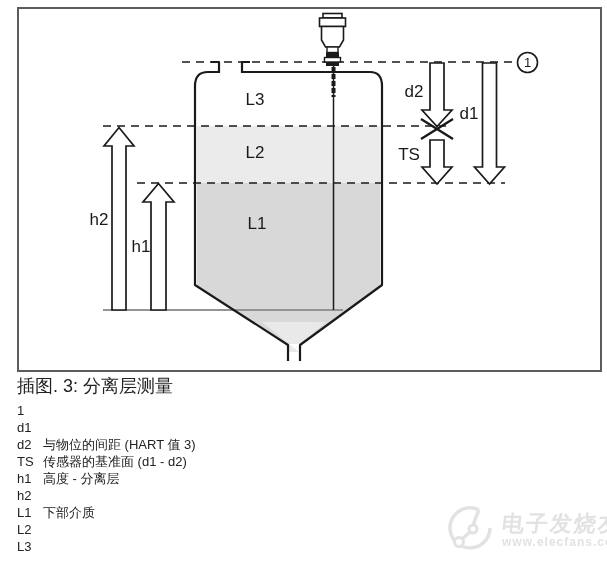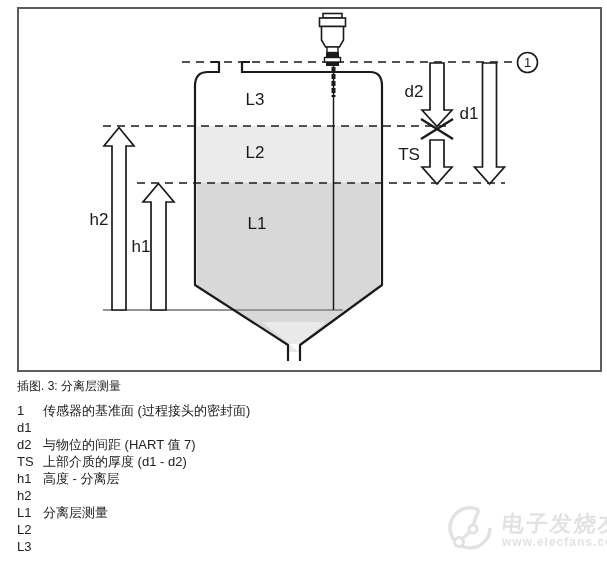--- a/index.html
+++ b/index.html
@@ -17,21 +17,21 @@
     font-size:17px;
     fill:#1a1a1a;
   }
   .ref-num{
     font-family:"Liberation Sans","DejaVu Sans",sans-serif;
     font-size:13px;
     fill:#1a1a1a;
   }
   .caption{
     position:absolute;left:17px;top:379px;
-    font-size:12px;line-height:15px;color:#222222;text-align:right;
+    font-size:18px;line-height:15px;color:#222222;text-align:right;
   }
   .legend{
     position:absolute;left:17px;top:402px;
     font-size:13px;color:#222222;
   }
   .legend-row{display:flex;line-height:17px;}
   .legend-term{width:26px;flex:0 0 26px;}
   .legend-desc{flex:1;}
   .watermark{
     position:absolute;left:448px;top:504px;
@@ -110,43 +110,42 @@
     <text x="414" y="97" text-anchor="middle" class="svg-label">d2</text>
     <text x="469" y="119" text-anchor="middle" class="svg-label">d1</text>
     <text x="409" y="160" text-anchor="middle" class="svg-label">TS</text>
   </svg>
 
   <div class="caption">插图. 3: 分离层测量</div>
 
   <div class="legend">
     <div class="legend-row">
       <span class="legend-term">1</span>
-      <span class="legend-desc">传感器的基准面 (过程接头的密封面)</span>
     </div>
     <div class="legend-row">
       <span class="legend-term">d1</span>
     </div>
     <div class="legend-row">
       <span class="legend-term">d2</span>
-      <span class="legend-desc">与物位的间距 (HART 值 7)</span>
+      <span class="legend-desc">与物位的间距 (HART 值 3)</span>
     </div>
     <div class="legend-row">
       <span class="legend-term">TS</span>
-      <span class="legend-desc">上部介质的厚度 (d1 - d2)</span>
+      <span class="legend-desc">传感器的基准面 (d1 - d2)</span>
     </div>
     <div class="legend-row">
       <span class="legend-term">h1</span>
       <span class="legend-desc">高度 - 分离层</span>
     </div>
     <div class="legend-row">
       <span class="legend-term">h2</span>
     </div>
     <div class="legend-row">
       <span class="legend-term">L1</span>
-      <span class="legend-desc">分离层测量</span>
+      <span class="legend-desc">下部介质</span>
     </div>
     <div class="legend-row">
       <span class="legend-term">L2</span>
     </div>
     <div class="legend-row">
       <span class="legend-term">L3</span>
     </div>
   </div>
 
   <div class="watermark">

